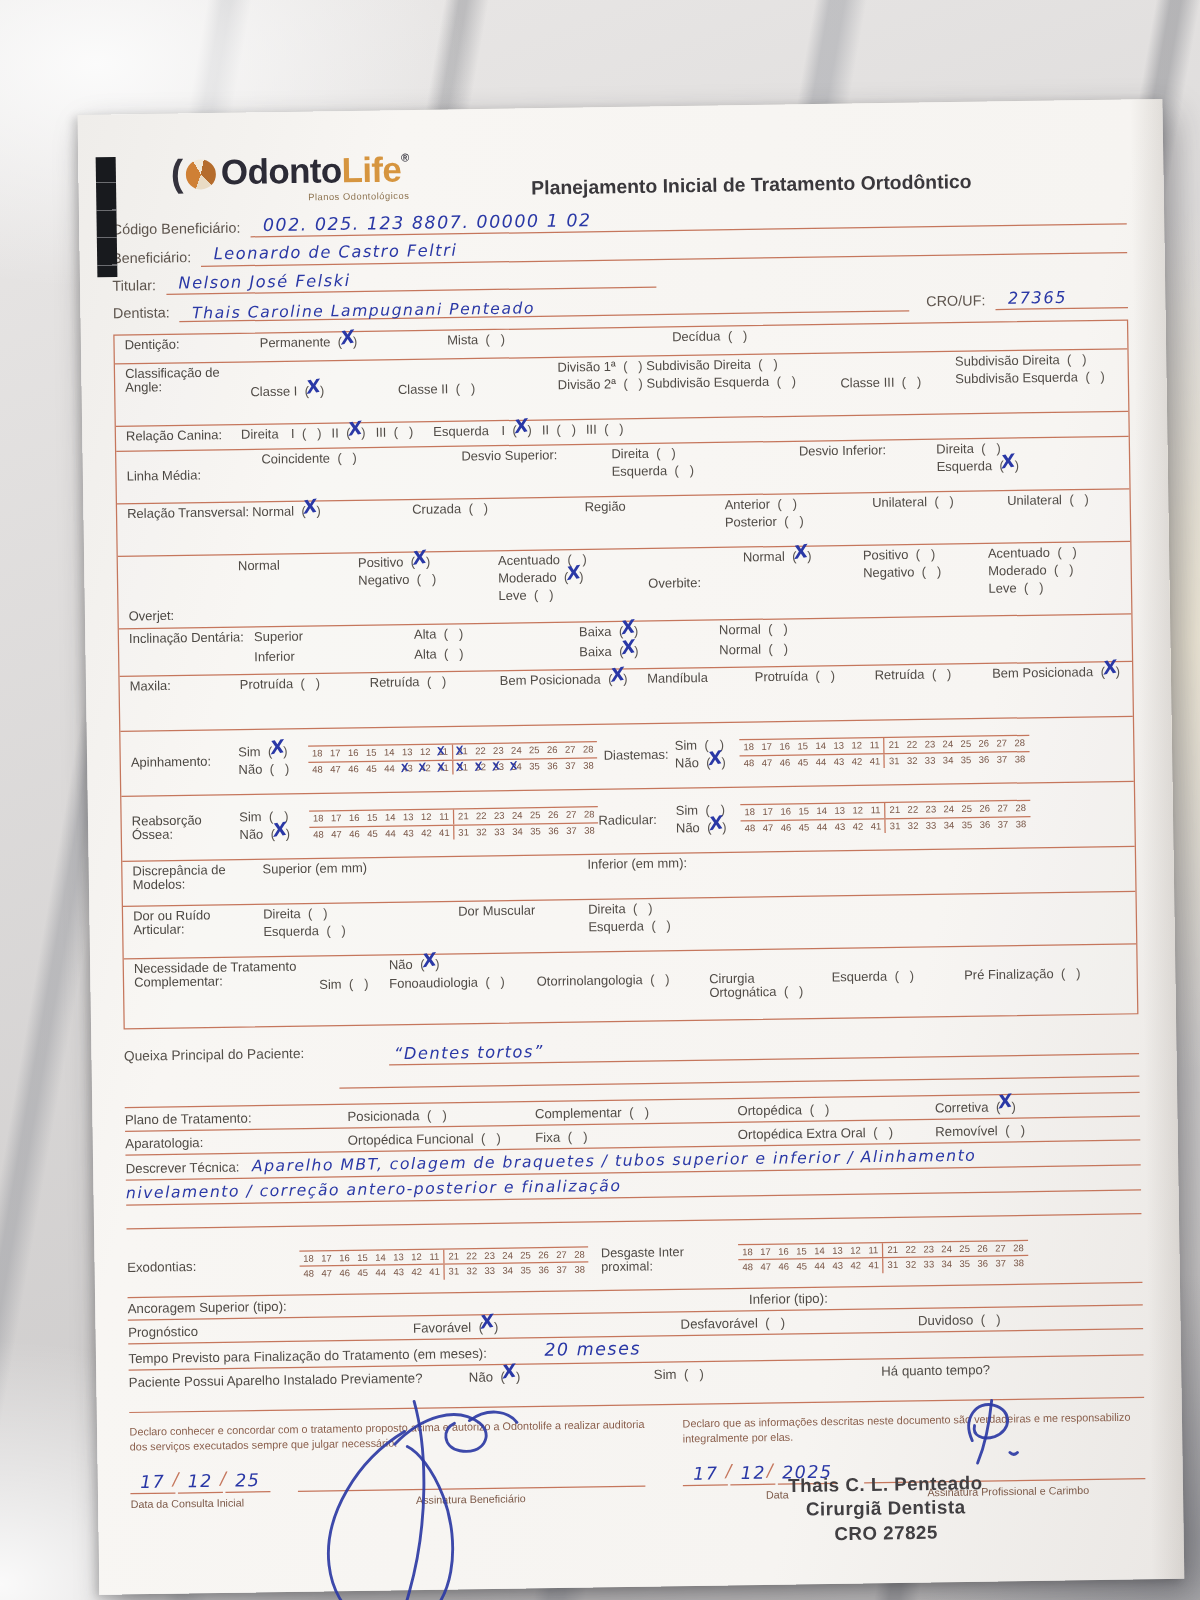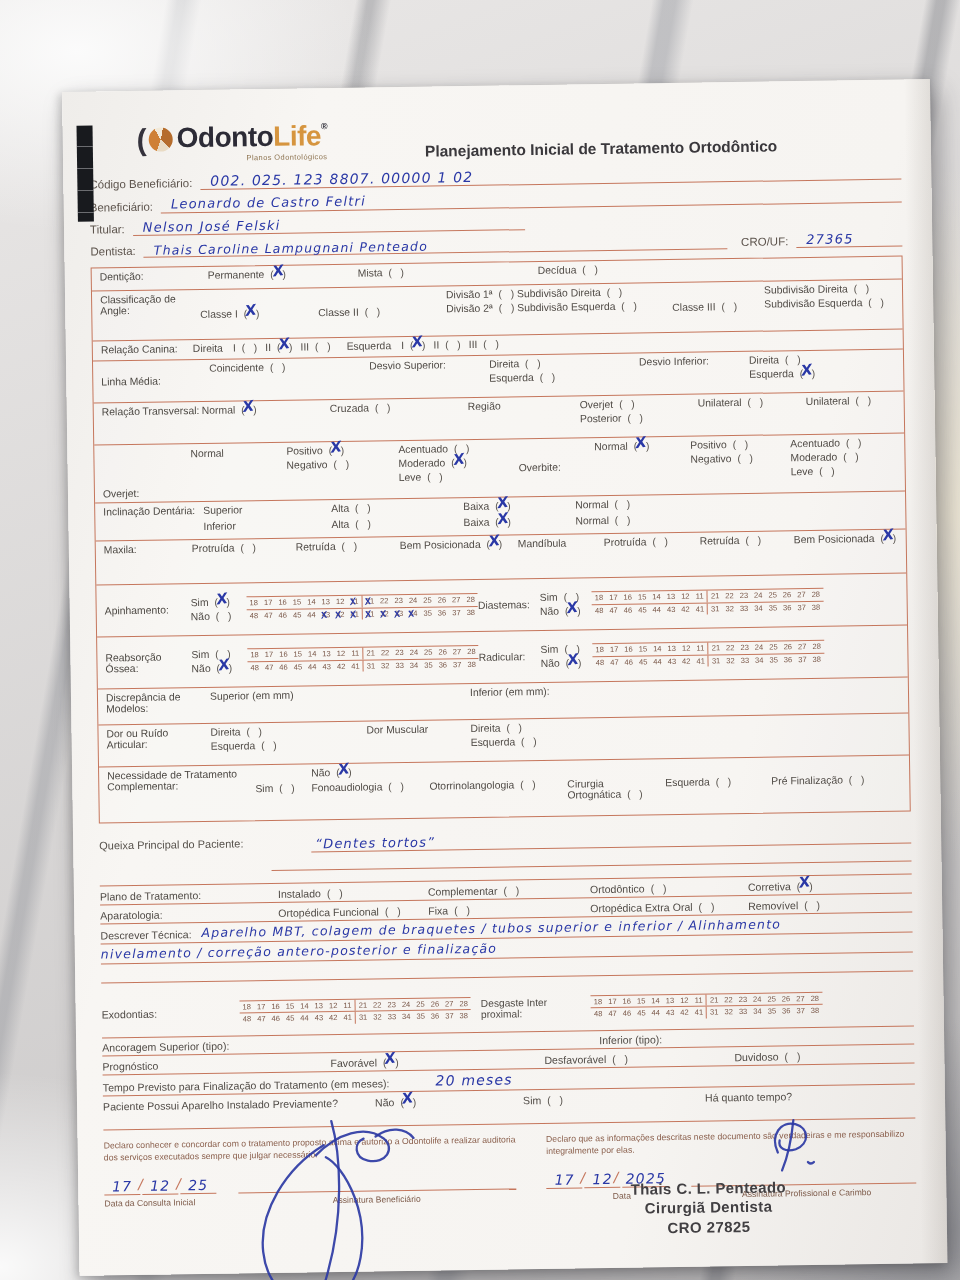--- a/index.html
+++ b/index.html
@@ -187,21 +187,21 @@
         <span class="opt"><span>Esquerda</span> <span class="pr">(&nbsp;&nbsp;&nbsp;)<b class="mk">X</b></span></span>
       </div>
     </div>
 
     <div class="row" style="min-height:42px">
       <div class="lbl" style="flex-basis:100px">Relação Transversal:</div>
       <span class="opt" style="flex:0 0 128px"><span>Normal</span> <span class="pr">(&nbsp;&nbsp;&nbsp;)<b class="mk">X</b></span></span>
       <span class="opt" style="flex:0 0 138px"><span>Cruzada</span> <span class="pr">(&nbsp;&nbsp;&nbsp;)</span></span>
       <span style="flex:0 0 112px">Região</span>
       <div class="stack" style="flex:0 0 118px">
-        <span class="opt"><span>Overjet</span> <span class="pr">(&nbsp;&nbsp;&nbsp;)</span></span>
+        <span class="opt"><span>Anterior</span> <span class="pr">(&nbsp;&nbsp;&nbsp;)</span></span>
         <span class="opt"><span>Posterior</span> <span class="pr">(&nbsp;&nbsp;&nbsp;)</span></span>
       </div>
       <span class="opt" style="flex:0 0 108px"><span>Unilateral</span> <span class="pr">(&nbsp;&nbsp;&nbsp;)</span></span>
       <span class="opt"><span>Unilateral</span> <span class="pr">(&nbsp;&nbsp;&nbsp;)</span></span>
     </div>
 
     <div class="row" style="min-height:58px">
       <div class="lbl" style="flex-basis:88px;align-self:flex-end">Overjet:</div>
       <span style="flex:0 0 96px;margin-top:1px">Normal</span>
       <div class="stack" style="flex:0 0 112px">
@@ -292,21 +292,21 @@
             <span class="sep x">31</span>
             <span class="x">32</span>
             <span class="x">33</span>
             <span class="x">34</span>
             <span>35</span>
             <span>36</span>
             <span>37</span>
             <span>38</span>
           </div>
         </div>
-      <div style="flex:0 0 62px;text-align:left">Diastemas:</div>
+      <div style="flex:0 0 62px;text-align:center">Diastemas:</div>
       <div class="stack" style="flex:0 0 52px">
         <span class="opt"><span>Sim</span> <span class="pr">(&nbsp;&nbsp;&nbsp;)</span></span>
         <span class="opt"><span>Não</span> <span class="pr">(&nbsp;&nbsp;&nbsp;)<b class="mk">X</b></span></span>
       </div>
       <div class="teeth">
           <div class="tr t1">
             <span>18</span>
             <span>17</span>
             <span>16</span>
             <span>15</span>
@@ -472,23 +472,23 @@
     <div class="q-lab">Queixa Principal do Paciente:</div>
     <div class="q-lines">
       <div class="q-l1 hw hw13">“Dentes tortos”</div>
       <div class="q-l2"></div>
     </div>
   </div>
 
   <div class="sect">
     <div class="srow">
       <span class="lbl2" style="width:168px">Plano de Tratamento:</span>
-      <span class="opt" style="flex:0 0 150px"><span>Instalado</span> <span class="pr">(&nbsp;&nbsp;&nbsp;)</span></span>
+      <span class="opt" style="flex:0 0 150px"><span>Posicionada</span> <span class="pr">(&nbsp;&nbsp;&nbsp;)</span></span>
       <span class="opt" style="flex:0 0 162px"><span>Complementar</span> <span class="pr">(&nbsp;&nbsp;&nbsp;)</span></span>
-      <span class="opt" style="flex:0 0 158px"><span>Ortodôntico</span> <span class="pr">(&nbsp;&nbsp;&nbsp;)</span></span>
+      <span class="opt" style="flex:0 0 158px"><span>Ortopédica</span> <span class="pr">(&nbsp;&nbsp;&nbsp;)</span></span>
       <span class="opt"><span>Corretiva</span> <span class="pr">(&nbsp;&nbsp;&nbsp;)<b class="mk">X</b></span></span>
     </div>
     <div class="srow">
       <span class="lbl2" style="width:168px">Aparatologia:</span>
       <span class="opt" style="flex:0 0 150px"><span>Ortopédica Funcional</span> <span class="pr">(&nbsp;&nbsp;&nbsp;)</span></span>
       <span class="opt" style="flex:0 0 162px"><span>Fixa</span> <span class="pr">(&nbsp;&nbsp;&nbsp;)</span></span>
       <span class="opt" style="flex:0 0 158px"><span>Ortopédica Extra Oral</span> <span class="pr">(&nbsp;&nbsp;&nbsp;)</span></span>
       <span class="opt"><span>Removível</span> <span class="pr">(&nbsp;&nbsp;&nbsp;)</span></span>
     </div>
     <div class="srow">

